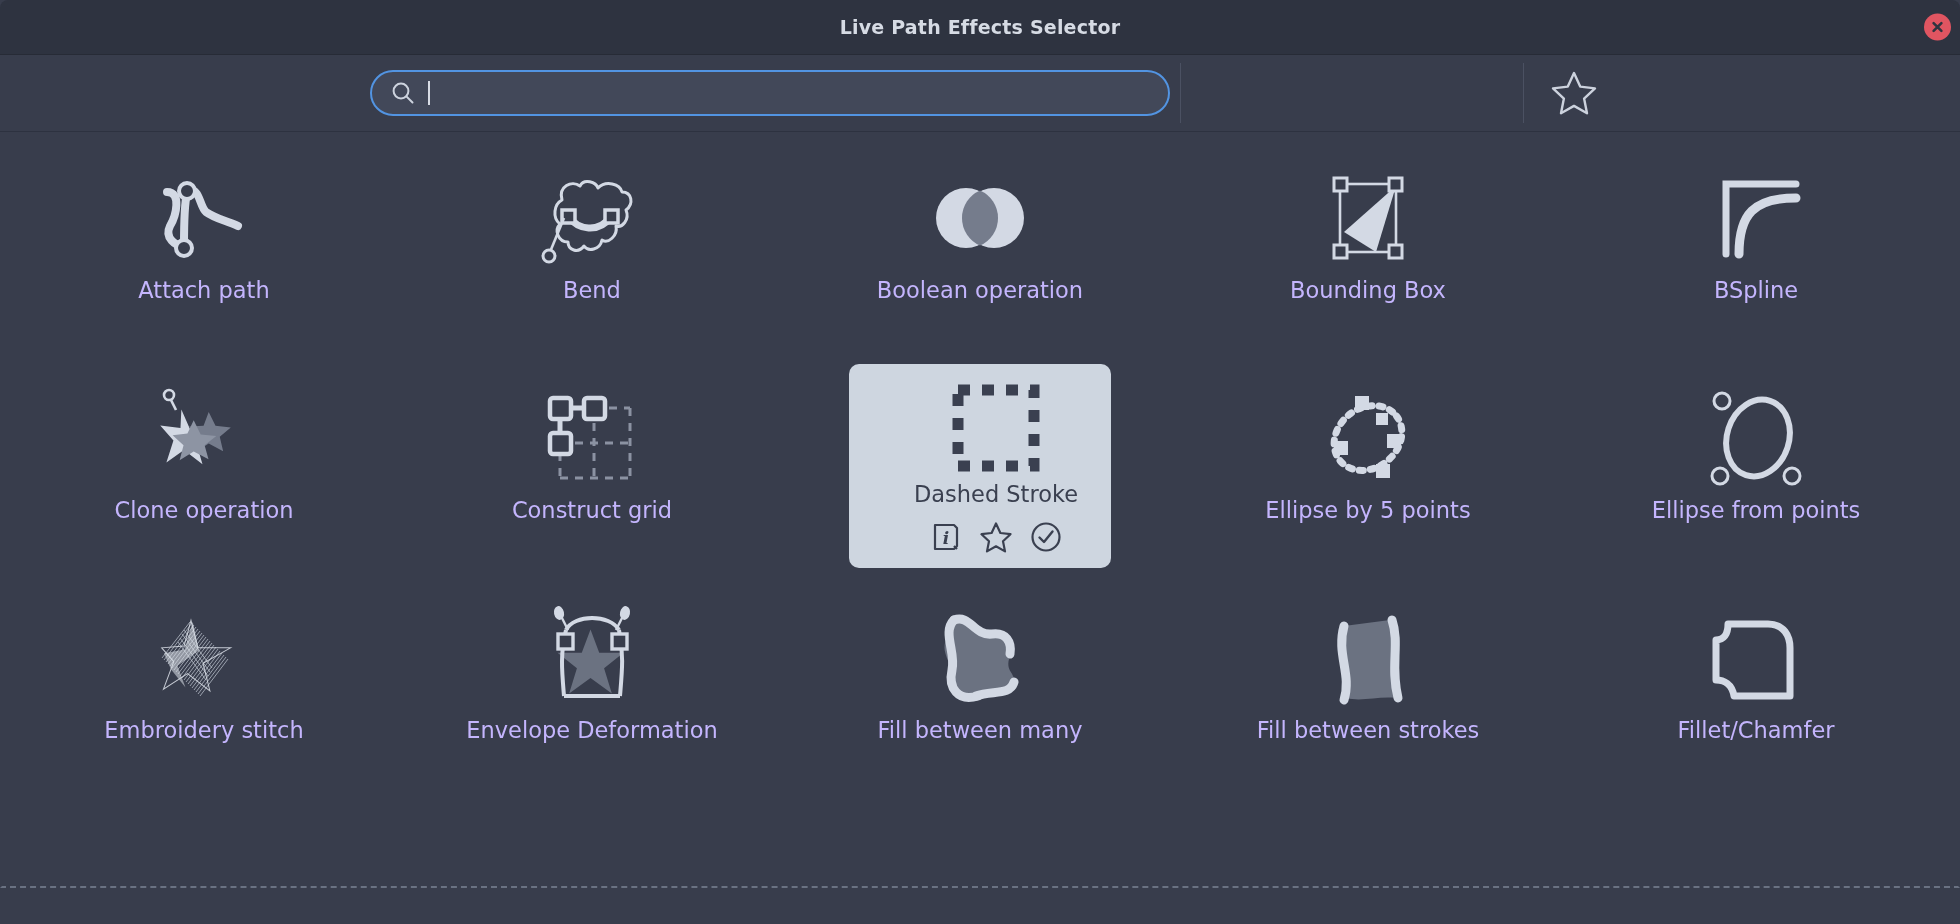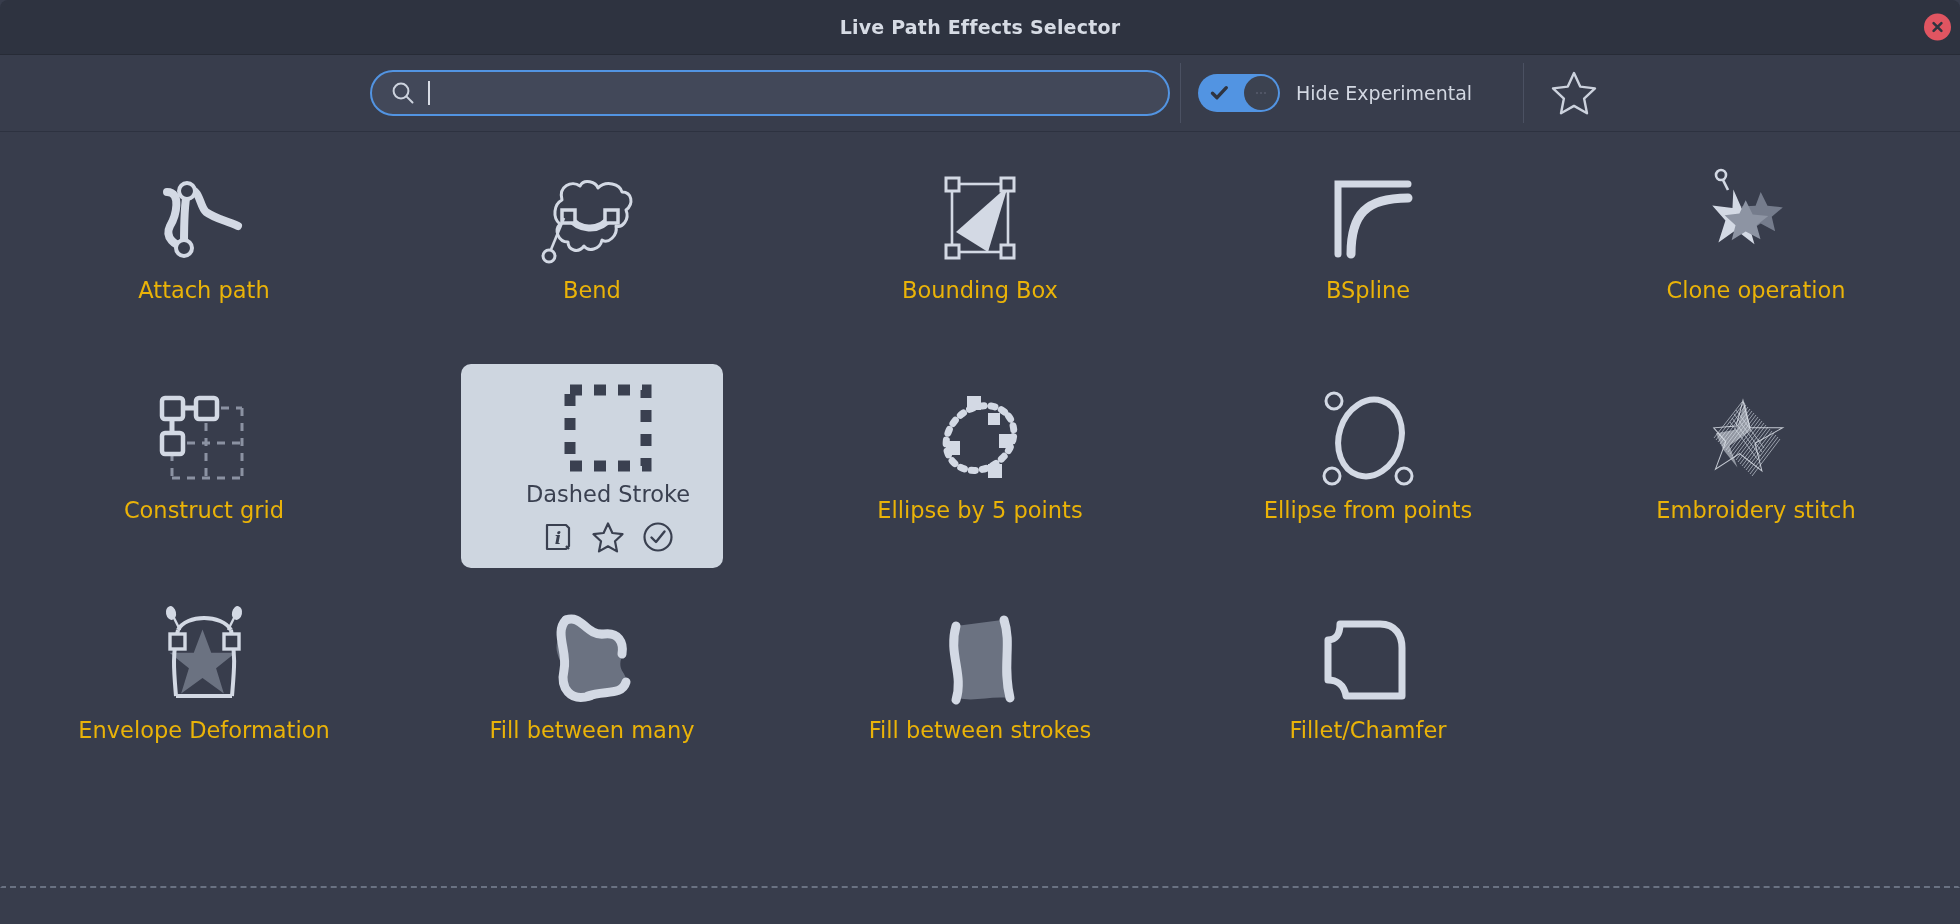--- a/index.html
+++ b/index.html
@@ -170,21 +170,21 @@
     position: relative;
   }
   .tile-icon {
     height: 104px;
     width: 104px;
     display: flex; align-items: center; justify-content: center;
     margin-bottom: 8px;
   }
   .tile-icon svg { display: block; overflow: visible; }
   .tile-label {
-    color: #eab308;
+    color: #c4b5fd;
     font-size: 22.5px;
     text-align: center;
     line-height: 1.15;
     white-space: nowrap;
   }
   .tile.selected {
     background: #ced6e0;
     width: 262px;
     align-self: start;
     justify-self: center;
@@ -231,33 +231,20 @@
       <svg class="search-icon" width="26" height="26" viewBox="0 0 26 26">
         <circle cx="11" cy="11" r="7.4" fill="none" stroke="#cdd3de" stroke-width="2"></circle>
         <path d="M16.4 16.4 L22.5 22.5" stroke="#cdd3de" stroke-width="2" stroke-linecap="round"></path>
       </svg>
       <div class="search-caret"></div>
       <input class="search-input" type="text" placeholder="" style="">
     </div>
 
     <div class="divider-v divider-1"></div>
 
-    <div class="toggle-group">
-      <div class="toggle">
-        <svg class="toggle-check" width="19" height="19" viewBox="0 0 19 19">
-          <path d="M2.5 9.8 L7 14.2 L16.3 4.2" stroke="#2f3440" stroke-width="3.4" fill="none" stroke-linecap="round" stroke-linejoin="round"></path>
-        </svg>
-        <div class="toggle-knob">
-          <i></i>
-            <i></i>
-            <i></i>
-        </div>
-      </div>
-      <div class="toggle-label">Hide Experimental</div>
-    </div>
 
     <div class="divider-v divider-2"></div>
 
     <div class="fav-filter">
       <svg width="46" height="46" viewBox="0 0 46 46">
         <path d="M23 3 L29.2 16.6 L44 18.4 L33.1 28.6 L36 43.2 L23 35.9 L10 43.2 L12.9 28.6 L2 18.4 L16.8 16.6 Z" fill="none" stroke="#ccd2dd" stroke-width="2.4" stroke-linejoin="round"></path>
       </svg>
     </div>
   </div>
 
@@ -287,20 +274,30 @@
             <path d="M26 46 C36 60 56 64 70 46" class="stroke-light" stroke-width="7" stroke-linecap="round"></path>
             <rect x="20" y="40" width="13" height="13" fill="#383d4c" stroke="#d3d9e4" stroke-width="3.5"></rect>
             <rect x="63" y="40" width="13" height="13" fill="#383d4c" stroke="#d3d9e4" stroke-width="3.5"></rect>
             <path d="M22 48 L8 82" class="stroke-light" stroke-width="2.6"></path>
             <circle cx="7" cy="86" r="6" fill="#383d4c" stroke="#d3d9e4" stroke-width="3"></circle>
           </svg>
         </div>
         <div class="tile-label">Bend</div>
       </div>
 
+      <div class="tile">
+        <div class="tile-icon">
+          <svg width="100" height="96" viewBox="0 0 100 96">
+            <circle cx="36" cy="48" r="30" class="fill-light"></circle>
+            <circle cx="64" cy="48" r="30" class="fill-light"></circle>
+            <path d="M50 20.5 A30 30 0 0 1 50 75.5 A30 30 0 0 1 50 20.5 Z" class="fill-mid"></path>
+          </svg>
+        </div>
+        <div class="tile-label">Boolean operation</div>
+      </div>
 
       <div class="tile">
         <div class="tile-icon">
           <svg width="100" height="96" viewBox="0 0 100 96">
             <rect x="22" y="14" width="56" height="68" fill="none" stroke="#d3d9e4" stroke-width="2.6"></rect>
             <path d="M78 16 L26 62 L58 82 Z" class="fill-light"></path>
             <rect x="16" y="8" width="13" height="13" fill="#383d4c" stroke="#d3d9e4" stroke-width="3"></rect>
             <rect x="71" y="8" width="13" height="13" fill="#383d4c" stroke="#d3d9e4" stroke-width="3"></rect>
             <rect x="16" y="75" width="13" height="13" fill="#383d4c" stroke="#d3d9e4" stroke-width="3"></rect>
             <rect x="71" y="75" width="13" height="13" fill="#383d4c" stroke="#d3d9e4" stroke-width="3"></rect>

